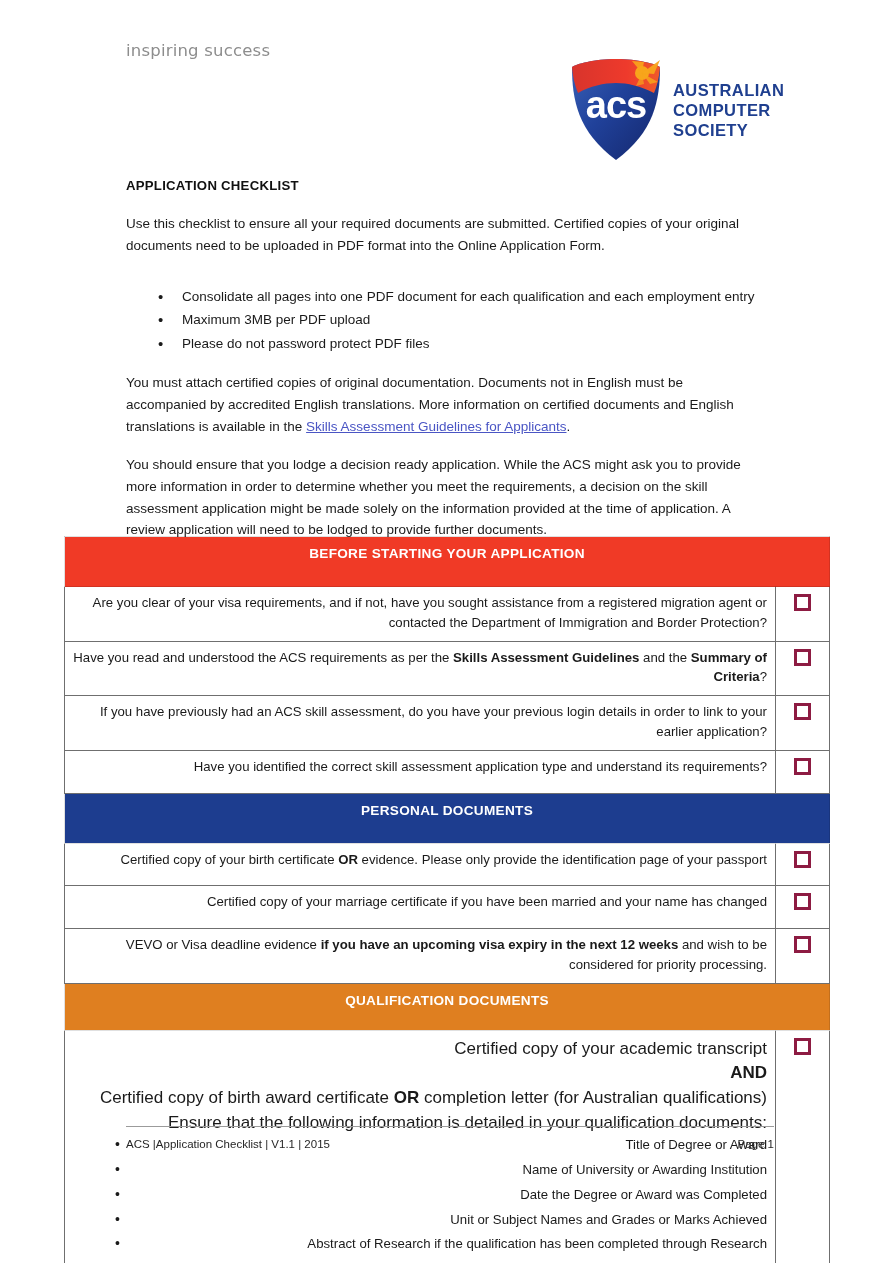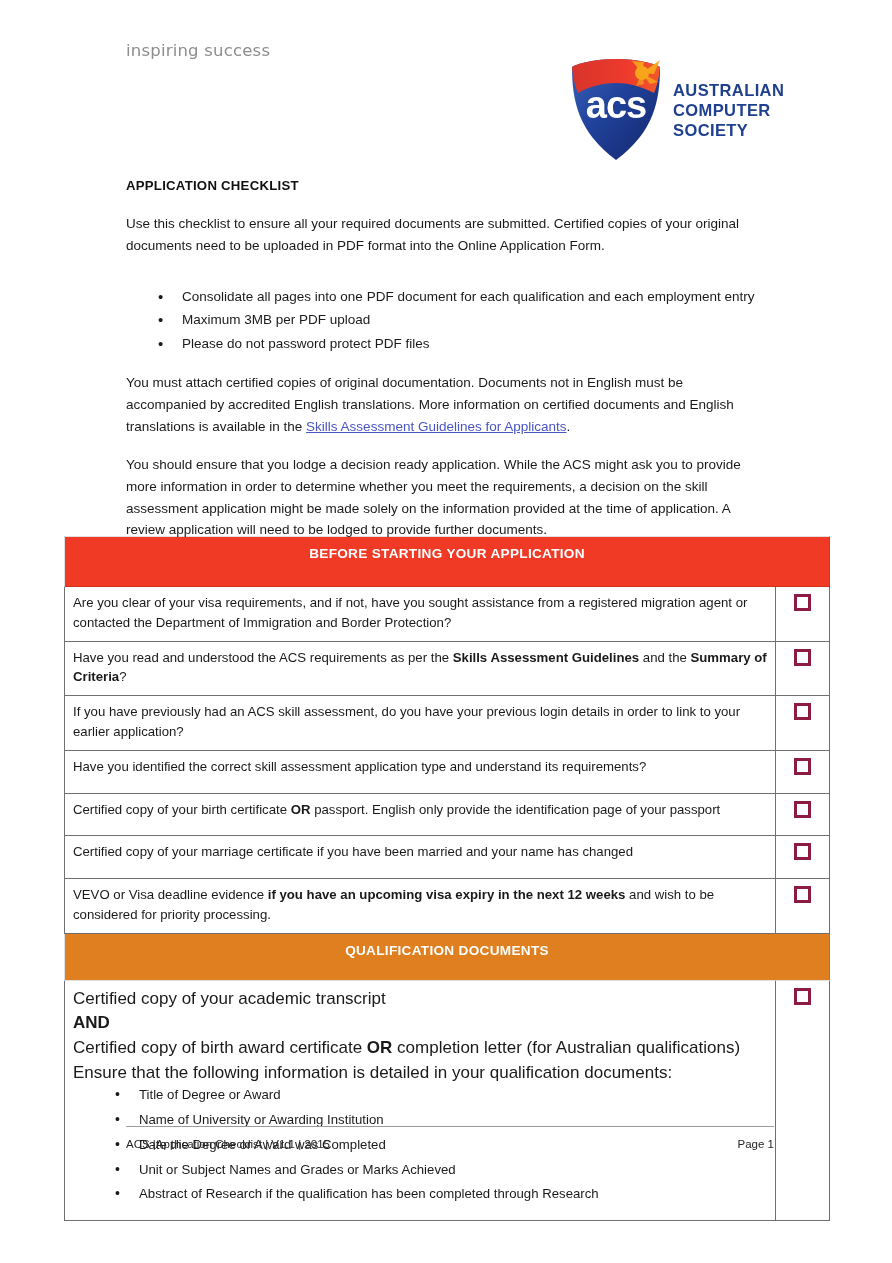--- a/index.html
+++ b/index.html
@@ -75,21 +75,21 @@
   .sec-red td    { background:#F03A26; }
   .sec-blue td   { background:#1D3D8F; }
   .sec-orange td { background:#DF7F20; }
   .sec-orange td { padding-bottom:22px; }
 
   .q-row td {
     border:1px solid #6f6f6f;
     font-size:13.2px; line-height:1.5;
     vertical-align:top;
   }
-  .q-row td.qtext { padding:6px 8px 8px 8px; }
+  .q-row td.qtext { padding:6px 8px 8px 8px;text-align:right; }
   .q-row td.qbox  { text-align:center; padding:7px 0 0 0; }
 
   .q-row.tall td.qtext { padding-bottom:16px; }
 
   .chk {
     display:inline-block; width:17px; height:17px;
     border:3px solid #8D1B42; background:#ffffff;
   }
 
   .qual-cell { padding:6px 8px 10px 8px !important; }
@@ -187,22 +187,25 @@
     </tr>
     <tr class="q-row">
       <td class="qtext"><span>If you have previously had an ACS skill assessment, do you have your previous login details in order to link to your earlier application?</span></td>
       <td class="qbox"><span class="chk" style="border-color: rgb(141, 27, 66);"></span></td>
     </tr>
     <tr class="q-row tall">
       <td class="qtext"><span>Have you identified the correct skill assessment application type and understand its requirements?</span></td>
       <td class="qbox"><span class="chk" style="border-color: rgb(141, 27, 66);"></span></td>
     </tr>
 
+    <tr class="sec-head sec-blue">
+      <td colspan="2" style="background: rgb(29, 61, 143);">PERSONAL DOCUMENTS</td>
+    </tr>
     <tr class="q-row tall">
-      <td class="qtext"><span>Certified copy of your birth certificate </span><b>OR</b><span> passport. English only provide the identification page of your passport</span></td>
+      <td class="qtext"><span>Certified copy of your birth certificate </span><b>OR</b><span> evidence. Please only provide the identification page of your passport</span></td>
       <td class="qbox"><span class="chk" style="border-color: rgb(141, 27, 66);"></span></td>
     </tr>
     <tr class="q-row tall">
       <td class="qtext"><span>Certified copy of your marriage certificate if you have been married and your name has changed</span></td>
       <td class="qbox"><span class="chk" style="border-color: rgb(141, 27, 66);"></span></td>
     </tr>
     <tr class="q-row">
       <td class="qtext"><span>VEVO or Visa deadline evidence </span><b>if you have an upcoming visa expiry in the next 12 weeks</b><span> and wish to be considered for priority processing.</span></td>
       <td class="qbox"><span class="chk" style="border-color: rgb(141, 27, 66);"></span></td>
     </tr>

